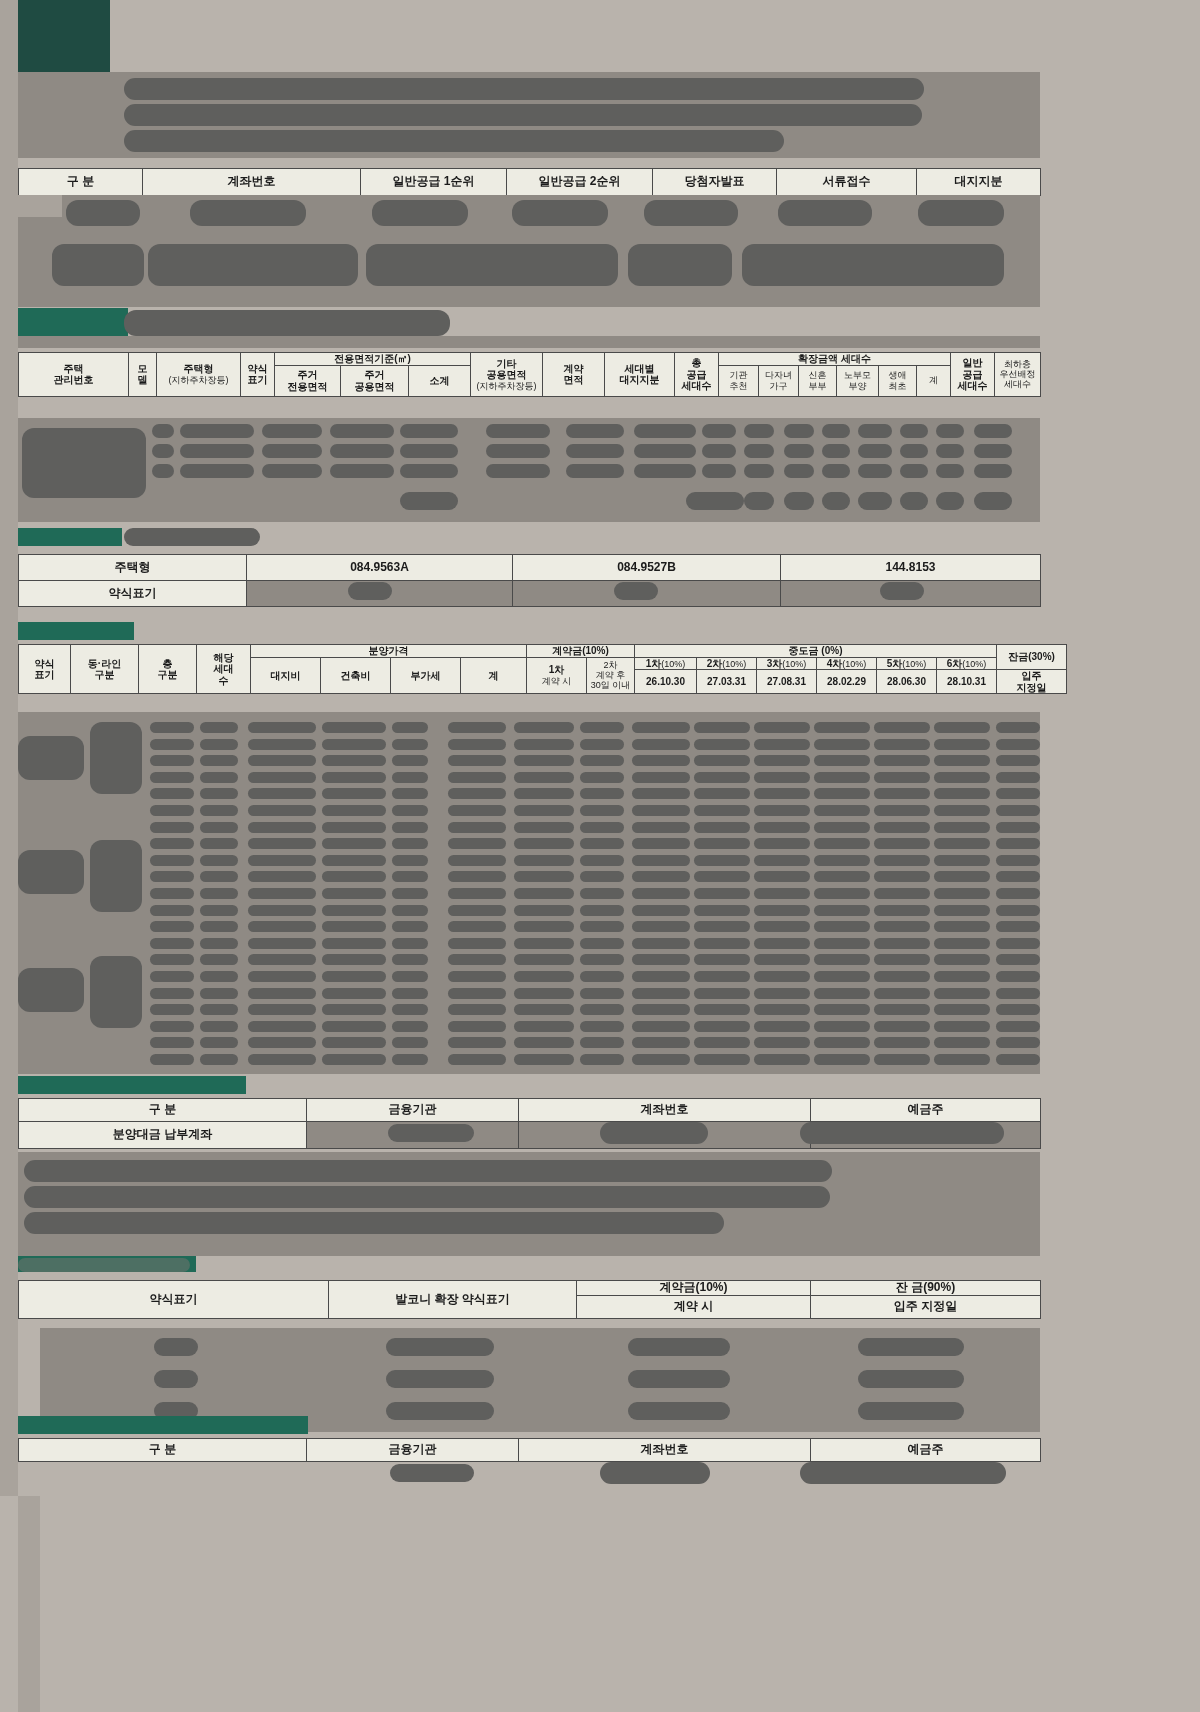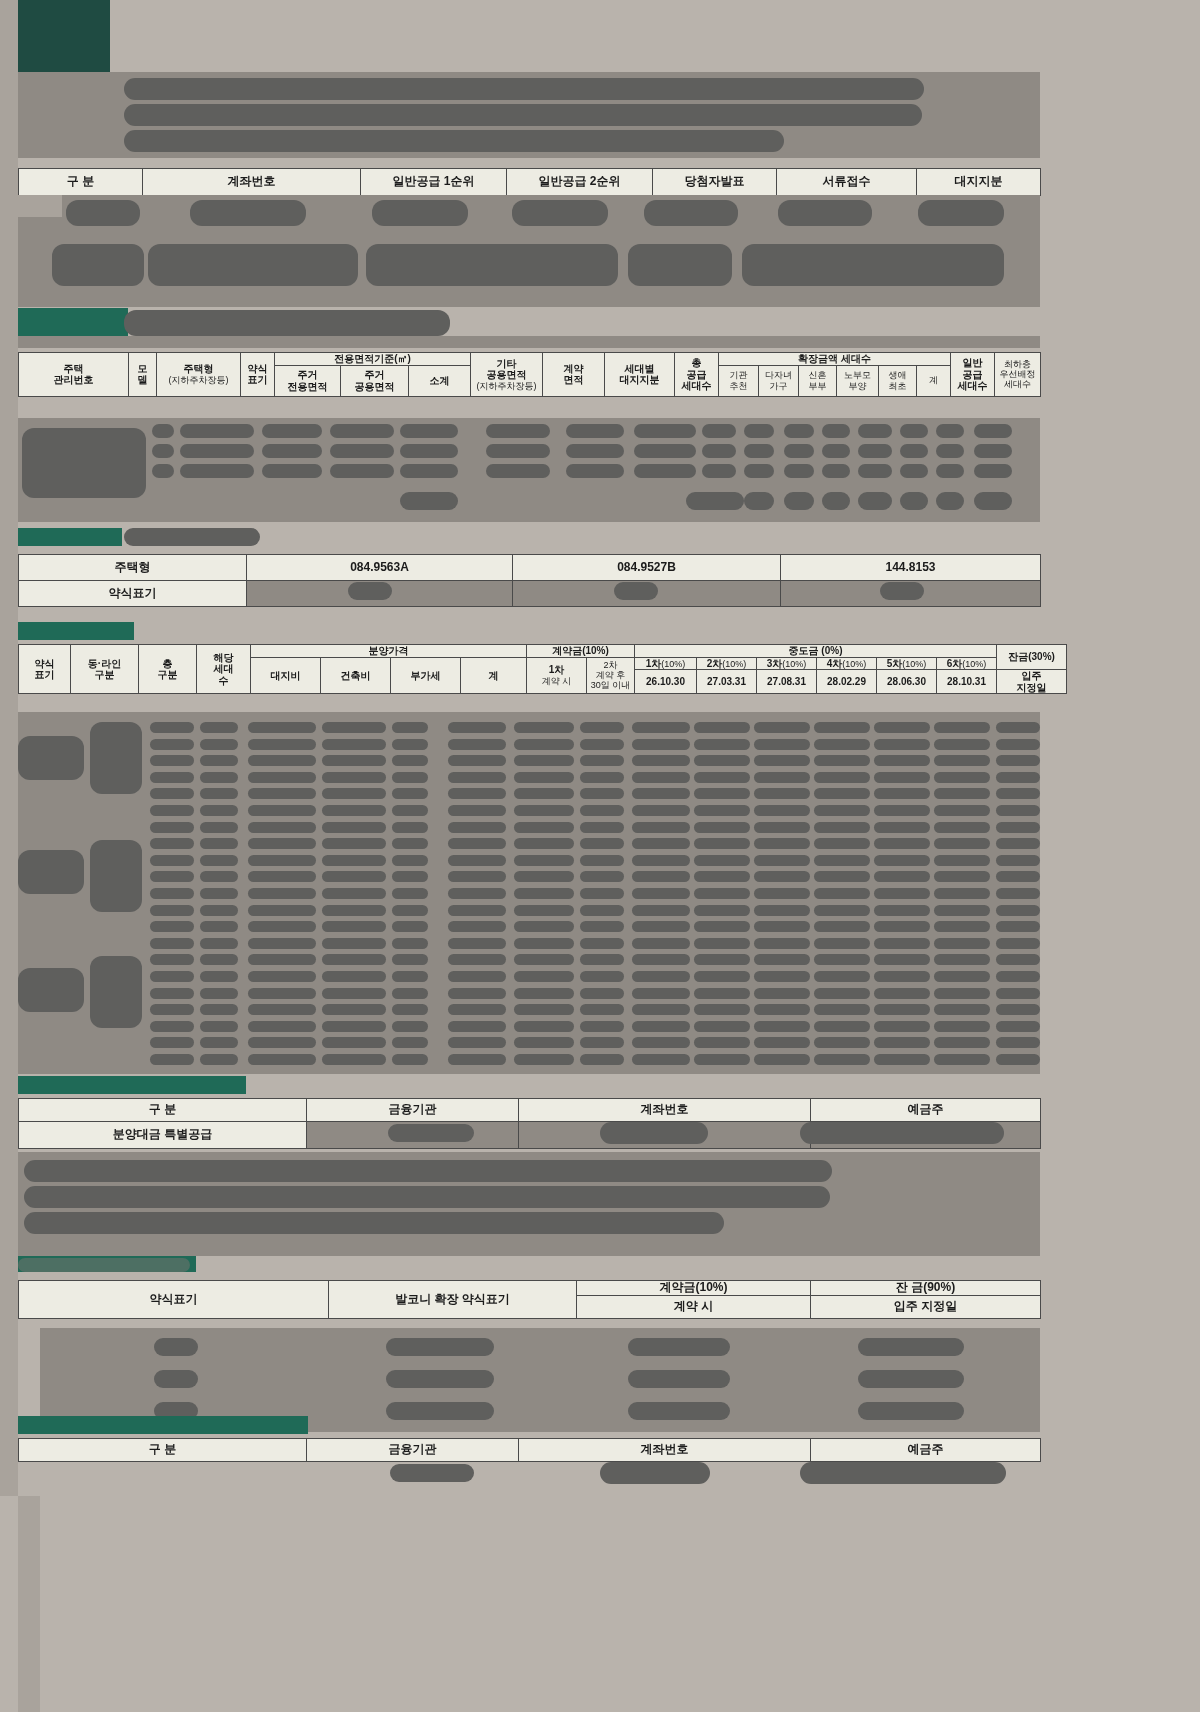--- a/index.html
+++ b/index.html
@@ -671,21 +671,21 @@
         <col style="width:230px">
       </colgroup>
     <tbody>
         <tr>
       <td style="height:22px">구 분</td>
       <td>금융기관</td>
       <td>계좌번호</td>
       <td>예금주</td>
     </tr>
     <tr>
-      <td style="height:26px">분양대금 특별공급</td>
+      <td style="height:26px">분양대금 납부계좌</td>
       <td style="background:#8f8a84"></td>
           <td style="background:#8f8a84"></td>
           <td style="background:#8f8a84"></td>
     </tr>
   </tbody>
     </table>
   <div class="blob" style="left:388px;top:1124px;width:86px;height:18px;"></div>
   <div class="blob" style="left:600px;top:1122px;width:108px;height:22px;"></div>
   <div class="blob" style="left:800px;top:1122px;width:204px;height:22px;"></div>
 

